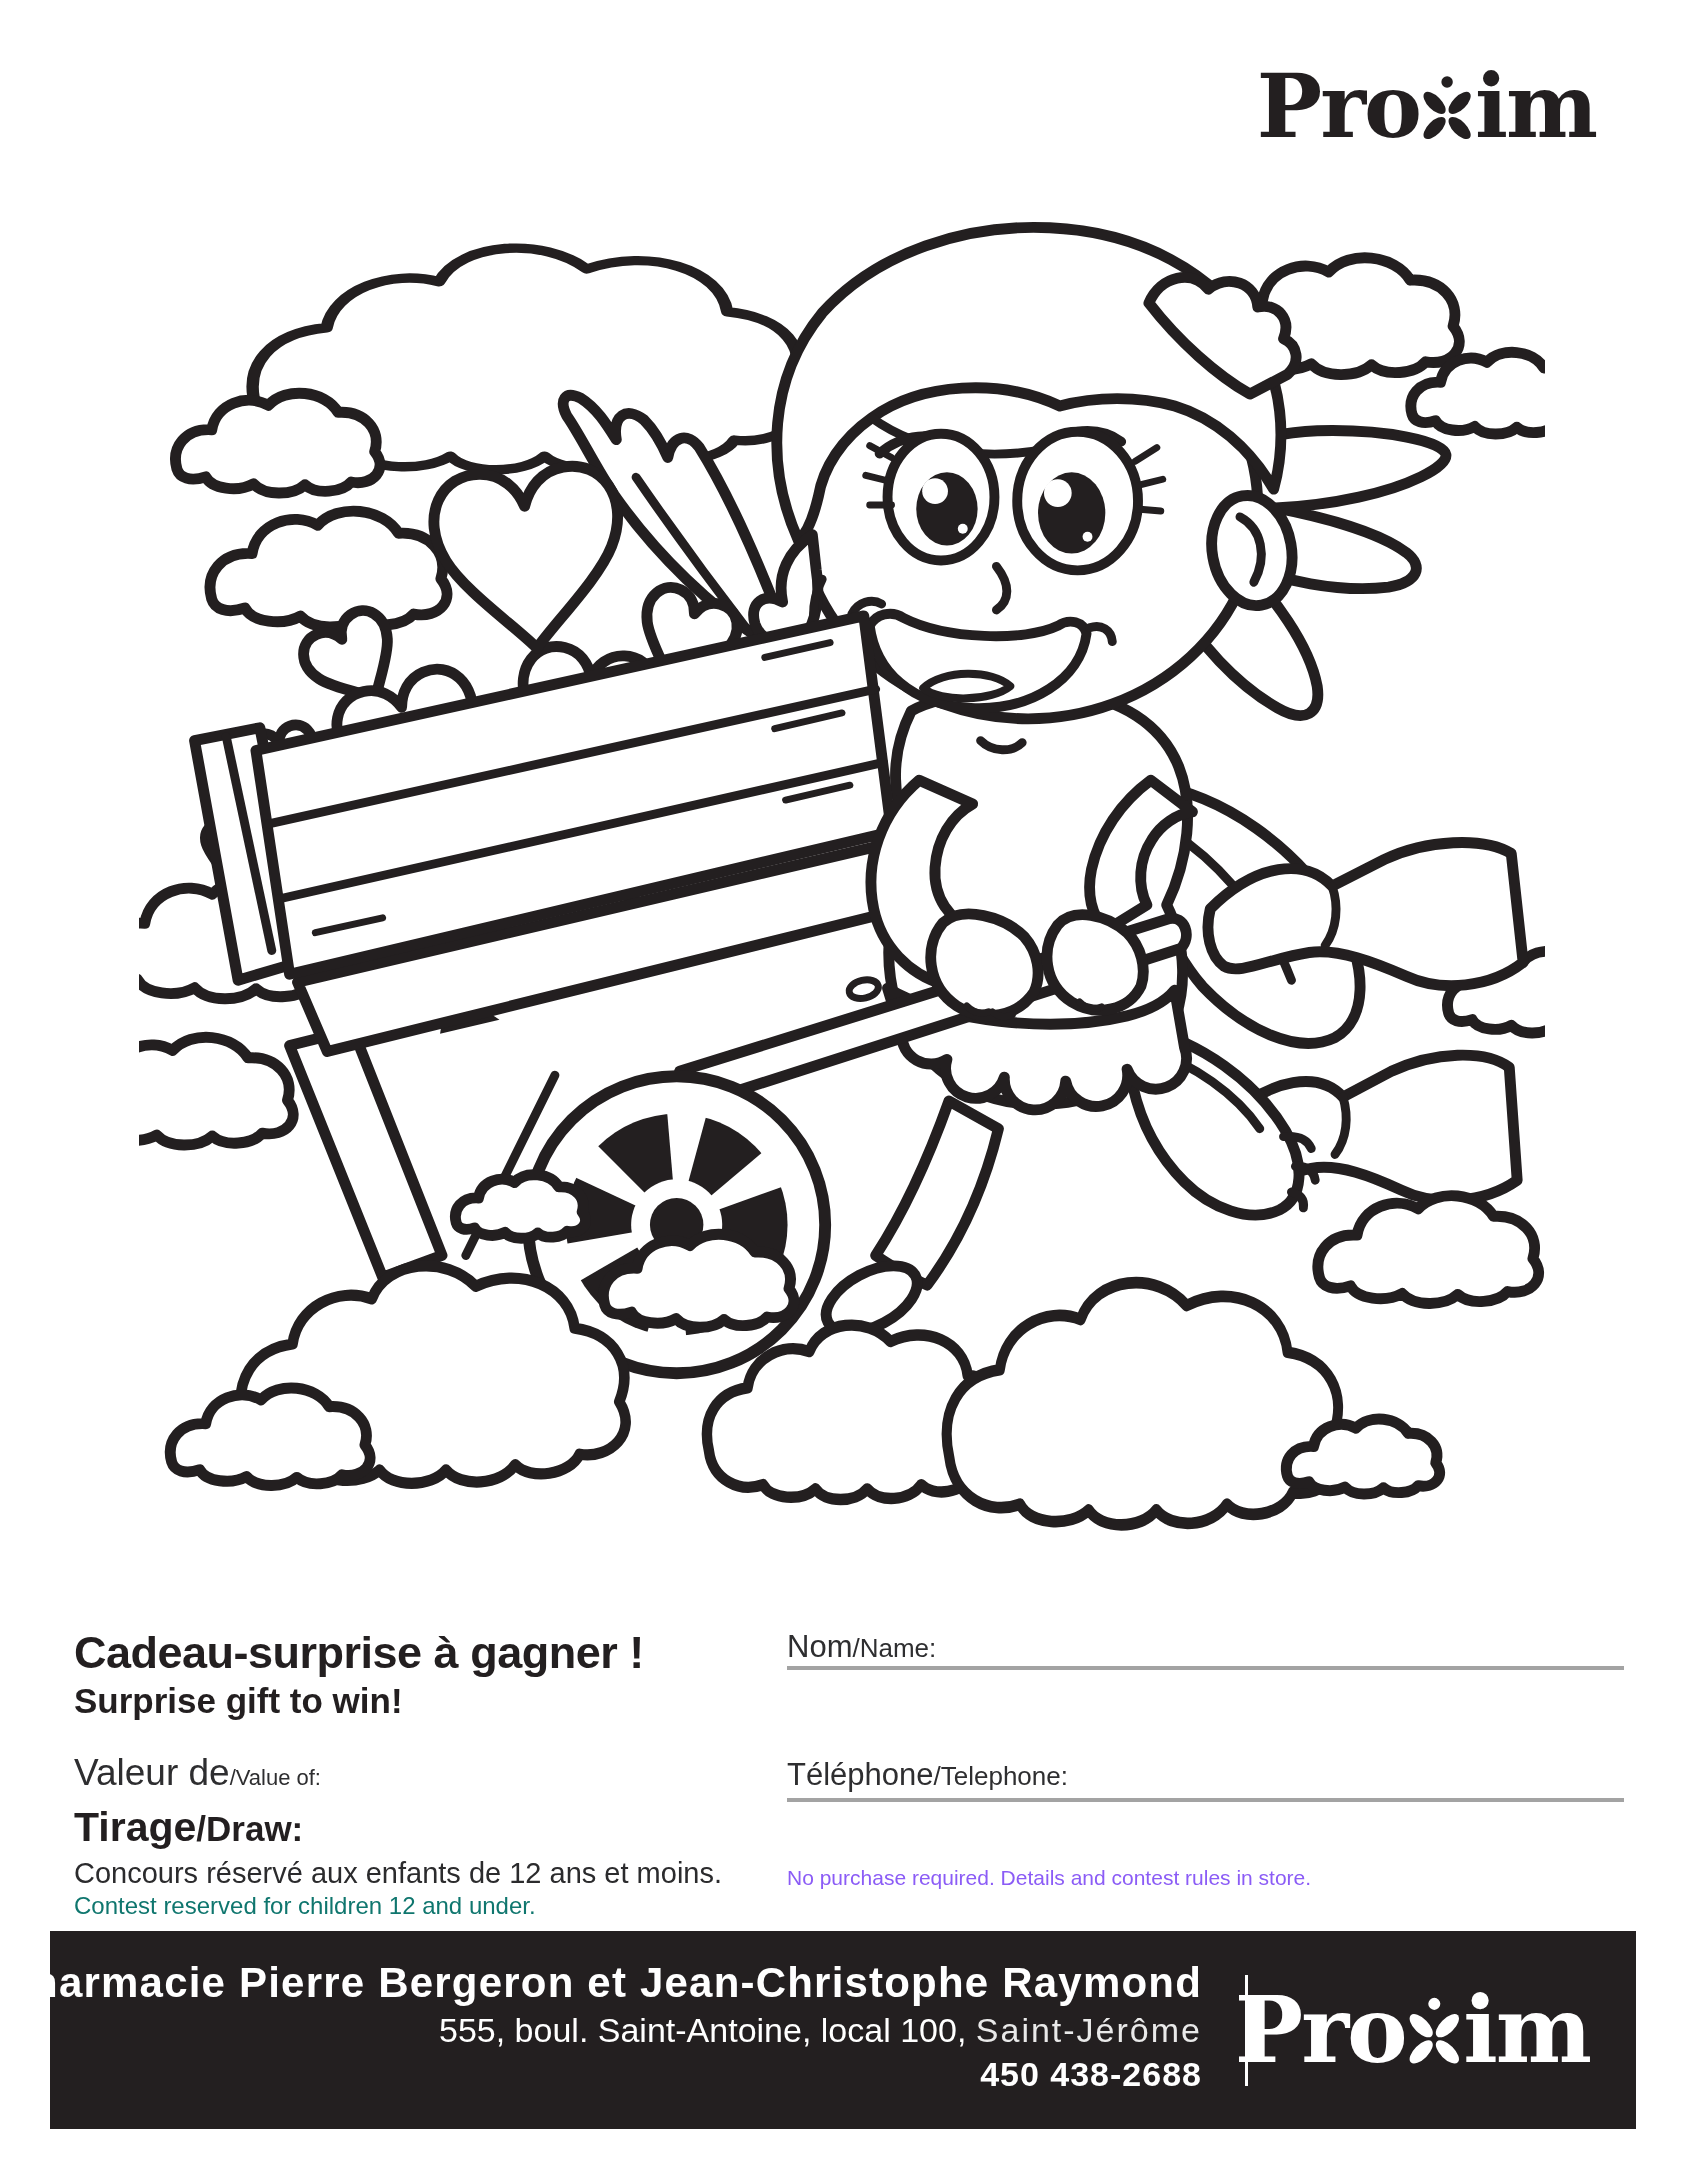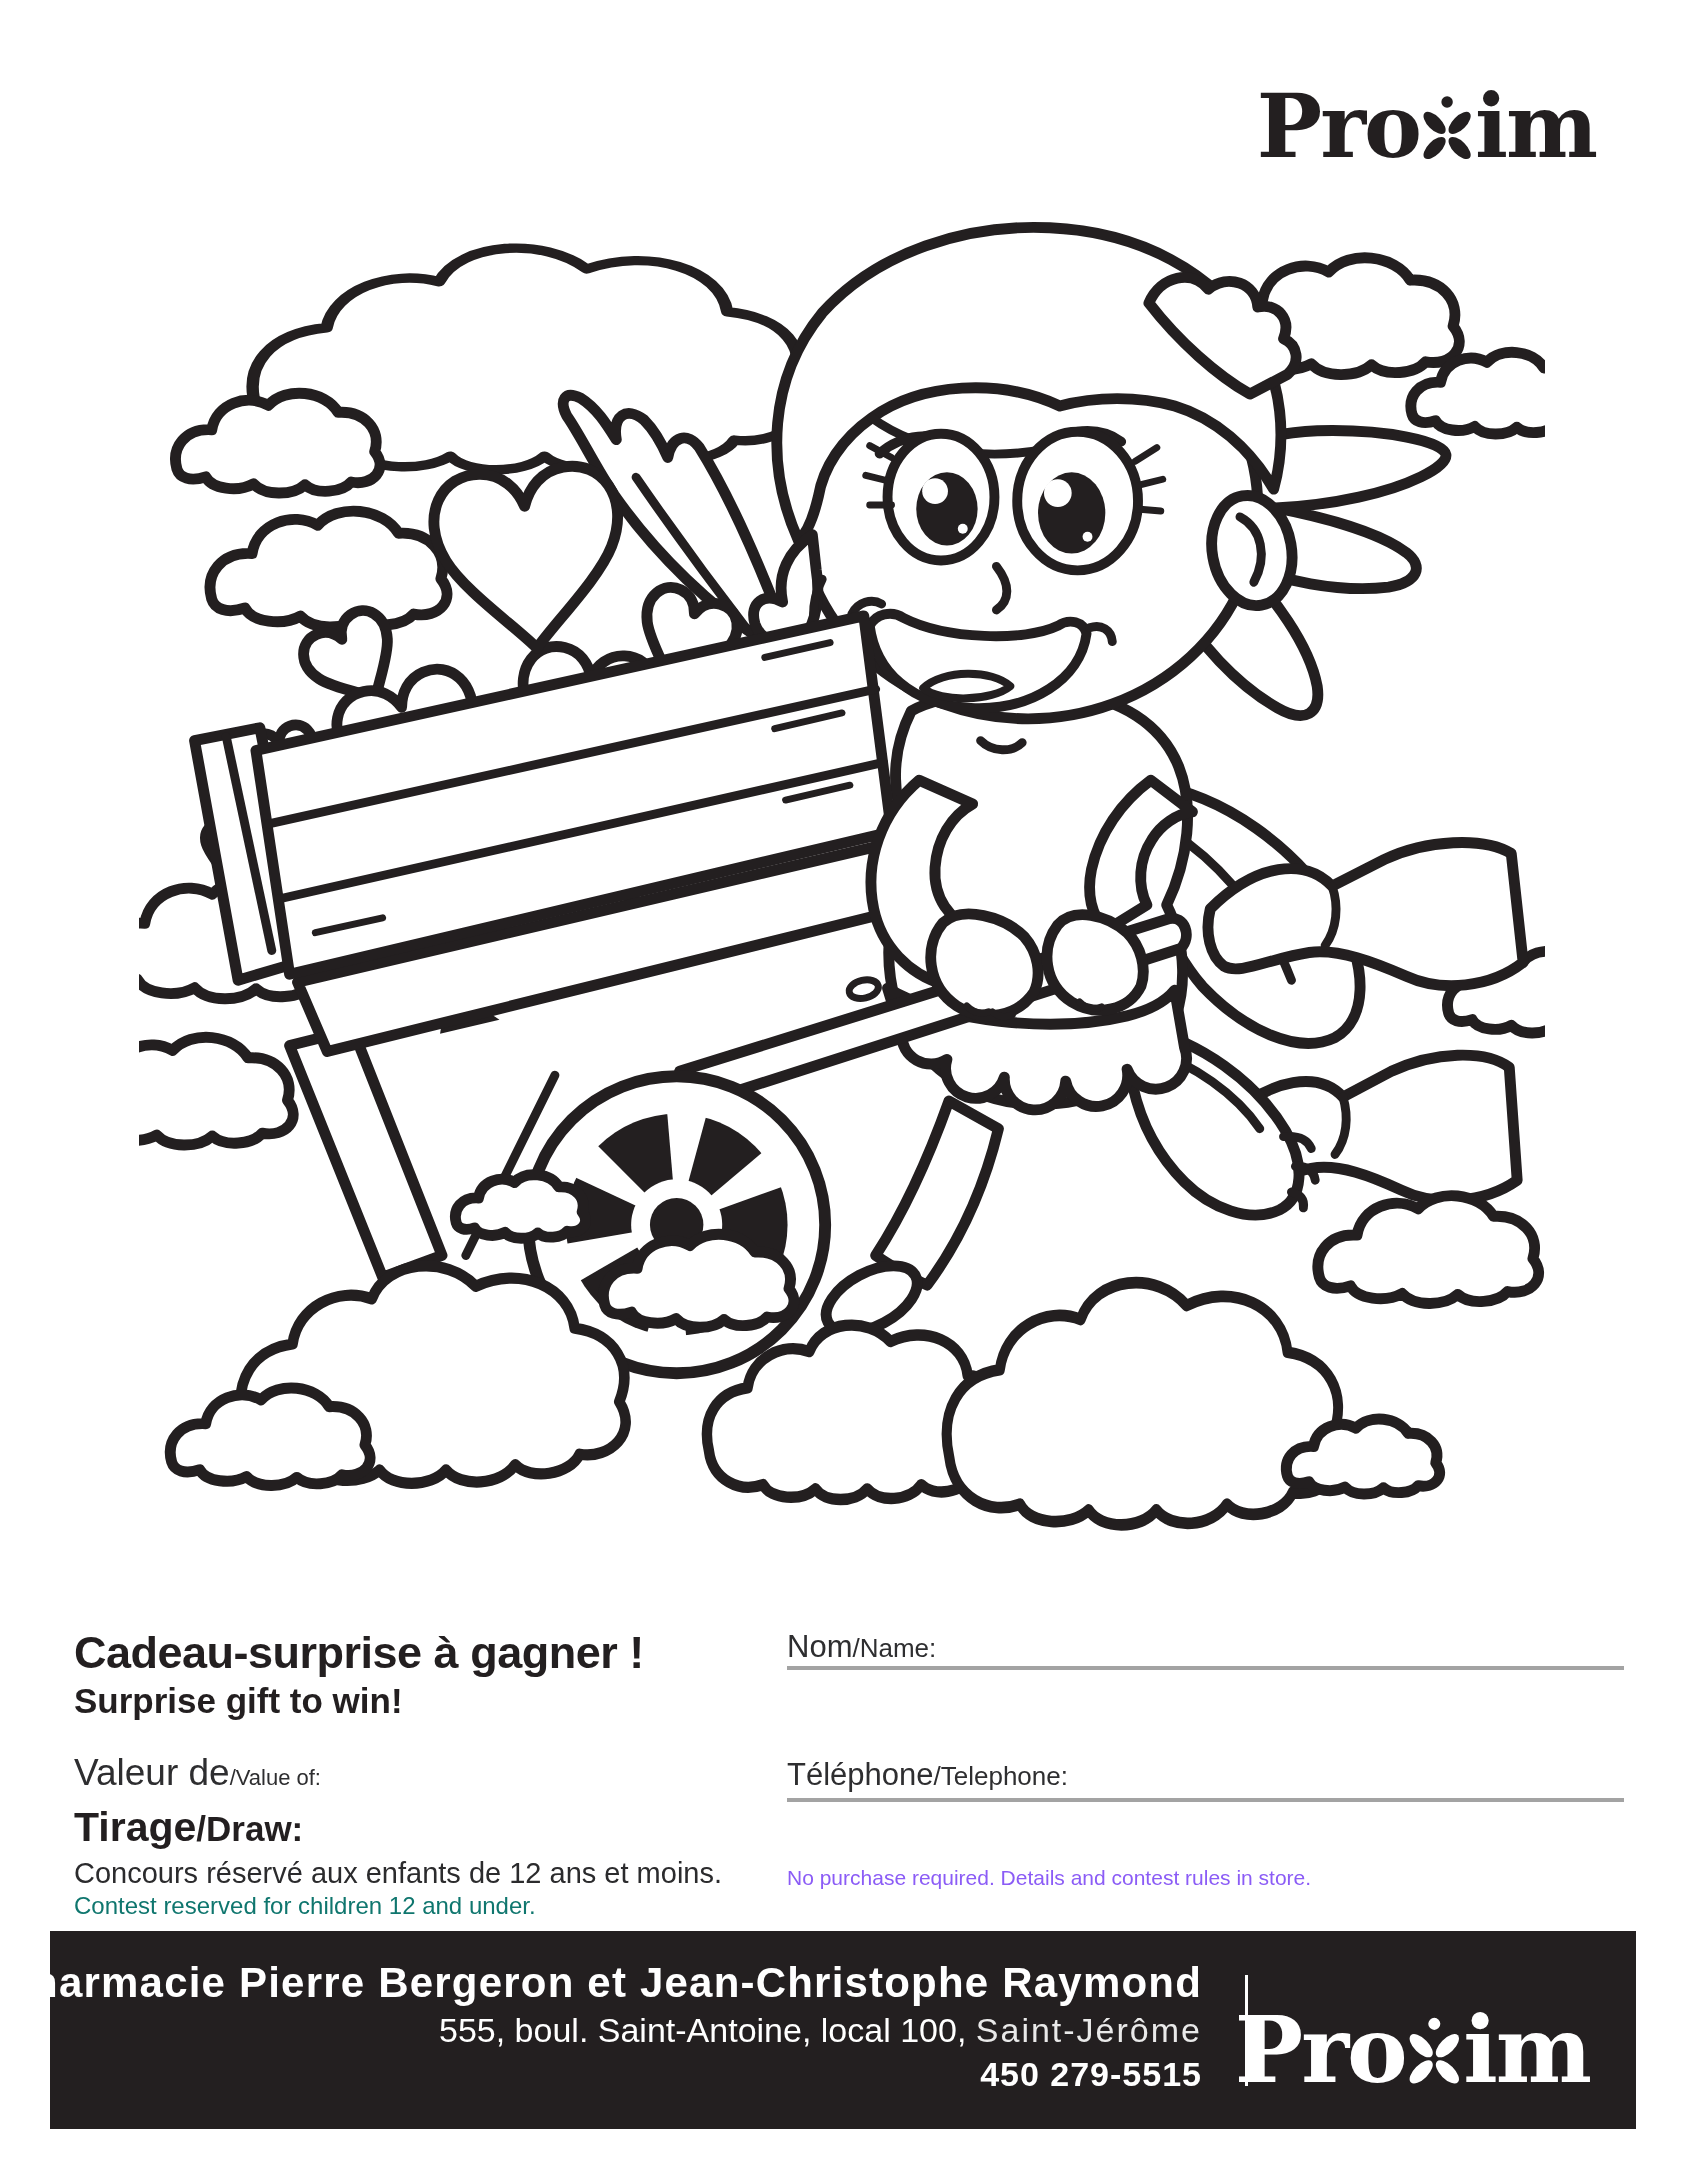--- a/index.html
+++ b/index.html
@@ -1,20 +1,20 @@
 <!DOCTYPE html>
 <html><head>
 <meta charset="utf-8">
 <style>
   html,body{margin:0;padding:0;background:#fff;}
   .page{position:relative;width:1683px;height:2178px;background:#ffffff;overflow:hidden;
         font-family:"Liberation Sans",sans-serif;color:#231f20;}
 
   
-  .logo{white-space:nowrap;font-family:"DejaVu Serif",serif;font-weight:bold;letter-spacing:-2px;line-height:1;margin-top:20px;}
+  .logo{white-space:nowrap;font-family:"DejaVu Serif",serif;font-weight:bold;letter-spacing:-2px;line-height:1;}
   .logo .t{display:inline;}
   .logo-x{display:inline-block;width:.60em;height:.75em;vertical-align:-0.035em;margin:0 .015em;}
   .brand-logo-top{position:absolute;top:63px;right:87px;font-size:87px;color:#231f20;}
   .brand-logo-footer{position:absolute;right:46px;top:50%;transform:translateY(-50%);font-size:91px;color:#ffffff;}
 
   
   .illustration{position:absolute;left:139px;top:208px;width:1406px;height:1386px;}
   .ln{fill:#fff;stroke:#231f20;stroke-width:11;stroke-linejoin:round;stroke-linecap:round;}
   .ln2{fill:none;stroke:#231f20;stroke-width:9;stroke-linejoin:round;stroke-linecap:round;}
   .blk{fill:#231f20;stroke:none;}
@@ -215,21 +215,21 @@
   </div>
   <div class="form-row row-tel">
     <span class="lab"><span>Téléphone</span><span class="en">/Telephone:</span></span>
   </div>
   <div class="legal-en">No purchase required. Details and contest rules  in store.</div>
 
   <div class="footer-bar">
     <div class="bar-text">
       <div class="bar-line1">Pharmacie Pierre Bergeron et Jean-Christophe Raymond</div>
       <div class="bar-line2"><span>555, boul. Saint-Antoine, local 100, </span><span class="city">Saint-Jérôme</span></div>
-      <div class="bar-line3">450 279-5515</div>
+      <div class="bar-line3">450 438-2688</div>
     </div>
     <div class="bar-divider"></div>
     <div class="logo brand-logo-footer">
       <span class="t">Pro</span><svg class="logo-x" viewBox="0 0 100 124">
           <g fill="currentColor">
             <circle cx="50" cy="13" r="11"></circle>
             <g transform="translate(50,77)">
               <ellipse cx="-24" cy="-24" rx="27" ry="13" transform="rotate(45 -24 -24)"></ellipse>
               <ellipse cx="24" cy="-24" rx="27" ry="13" transform="rotate(-45 24 -24)"></ellipse>
               <ellipse cx="-24" cy="24" rx="27" ry="13" transform="rotate(-45 -24 24)"></ellipse>

